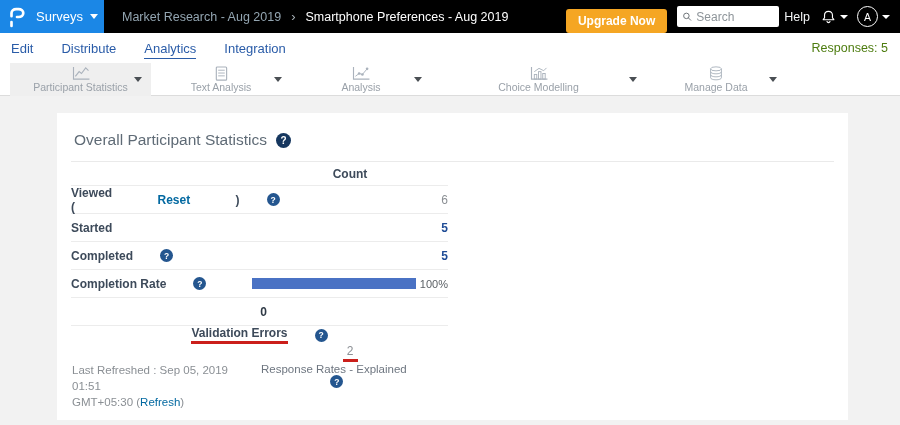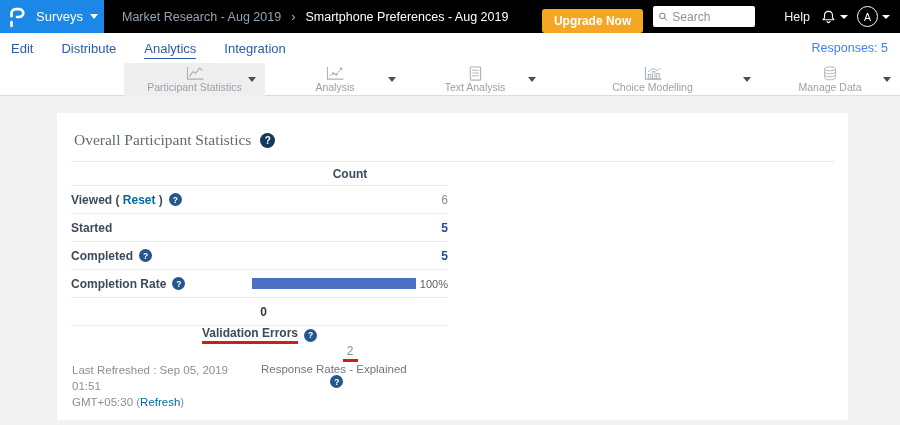--- a/index.html
+++ b/index.html
@@ -14,63 +14,63 @@
   .product-name { font-size:13px; color:#fff; }
   .caret { width:0; height:0; border-left:4px solid transparent; border-right:4px solid transparent;
            border-top:5px solid #fff; display:inline-block; margin-left:7px; }
   .breadcrumb { display:flex; align-items:center; margin-left:18px; font-size:12.5px; flex:1; min-width:0;}
   .crumb-parent { color:#93a5b1; cursor:pointer; }
   .crumb-sep { color:#aab3ba; margin:0 10px; font-size:13px; }
   .crumb-current { color:#fefefe; }
   .upgrade-btn { background:#f5a623; color:#fff; font-size:12px; font-weight:bold;
                  border:none; border-radius:3px; padding:5px 12px; margin-right:10px; cursor:pointer;margin-top:8px; }
   .search-box { background:#fff; border-radius:2px; width:102px; height:21px; display:flex;
-                align-items:center; padding:0 5px; margin-right:29px; }
+                align-items:center; padding:0 5px; margin-right:5px; }
   .search-box input { border:none; outline:none; width:78px; font-size:12px; color:#444;
                       font-family:"Liberation Sans", sans-serif; }
   .search-box input::placeholder { color:#8d9499; }
   .help-link { color:#f2f4f5; font-size:12.5px; margin-right:10px; cursor:pointer; }
   .bell-wrap { display:flex; align-items:center; margin-right:9px; cursor:pointer; }
   .bell-wrap .caret { margin-left:3px; border-top-width:4px; }
   .avatar-wrap { display:flex; align-items:center; margin-right:10px; cursor:pointer; }
   .avatar { width:21px; height:21px; border:1.5px solid #fff; border-radius:50%; color:#fff;
             font-size:10.5px; display:flex; align-items:center; justify-content:center; }
   .avatar-wrap .caret { margin-left:4px; border-top-width:4px; }
 
   
   .nav-row { height:30px; background:#fff; display:flex; align-items:center; padding:0 12px 0 11px; }
   .nav-item { font-size:13px; color:#2a5ca8; margin-right:28px; cursor:pointer; padding:3px 0 2px; }
   .nav-item.active { border-bottom:1.5px solid #2a5ca8; }
-  .responses { margin-left:auto; font-size:12.5px; color:#3b82f6; }
-
-  
-  .toolbar { height:33px; background:#fff; border-bottom:1px solid #dcdcdc; display:flex; padding-left:22px;justify-content:flex-end; }
+  .responses { margin-left:auto; font-size:12.5px; color:#4d7c0f; }
+
+  
+  .toolbar { height:33px; background:#fff; border-bottom:1px solid #dcdcdc; display:flex; padding-left:10px; }
   .tool-tab { position:relative; display:flex; flex-direction:column; align-items:center;
               justify-content:center; cursor:pointer; height:33px; }
   .tool-tab.selected { background:#efefef; }
   .tool-tab .t-icon { height:15px; margin-bottom:1px; }
   .tool-tab .t-label { font-size:10.5px; color:#9aa1a9; line-height:11px; }
   .tab-caret { position:absolute; right:9px; top:14px; width:0; height:0;
                border-left:4px solid transparent; border-right:4px solid transparent;
                border-top:5px solid #4a4f54; cursor:pointer; }
 
   
   .content { height:329px; background:#f2f2f2; }
   .card { width:791px; margin:17px 0 0 57px; background:#fff; min-height:305px; padding:12px 14px 10px; }
   .card-title-row { display:flex; align-items:center; padding:6px 0 12px 3px; border-bottom:1px solid #eaeaea; }
-  .card-title { font-size:15.5px; color:#5f6b76; margin-right:9px;font-family:Liberation Serif, serif; }
+  .card-title { font-size:15.5px; color:#5f6b76; margin-right:9px; }
   .help-circle { background:#16375f; color:#fff; border-radius:50%; display:inline-flex;
                  align-items:center; justify-content:center; font-weight:bold; cursor:pointer; flex:0 0 auto; }
   .help-lg { width:15px; height:15px; font-size:10px; }
   .help-sm { width:13px; height:13px; font-size:8.5px; background:#24568f; margin-left:6px; }
 
   .stats-table { width:377px; font-size:12px; }
   .t-row { display:flex; align-items:center; height:28px; border-bottom:1px solid #ececec; }
   .t-row.hdr { height:24px; }
-  .t-label-zone { flex:1; display:flex; align-items:center; color:#3d4a5a; font-weight:bold; }
+  .t-label-zone { flex:1; display:flex; align-items:center; color:#3d4a5a; font-weight:bold;gap:21px; }
   .t-right-zone { width:196px; display:flex; align-items:center; justify-content:flex-end; }
   .t-right-zone.center { justify-content:center; }
   .count-hdr { font-weight:bold; color:#3d4a5a; }
   .link { color:#0369a1; cursor:pointer; }
   .val-muted { color:#8b8f94; }
   .val-blue  { color:#1f4c96; font-weight:bold; }
   .val-dark  { color:#2f3a46; font-weight:bold; }
   .red-underline { border-bottom:3px solid #cb1f1b; padding-bottom:1px; }
   .bar-track { flex:1; height:11px; margin-right:4px; display:flex; }
   .bar-fill { height:11px; background:#4a72c4; }
@@ -133,39 +133,39 @@
     <svg class="t-icon" width="24" height="15" viewBox="0 0 24 16">
       <path d="M4 1 v13 h17" fill="none" stroke="#aab2bc" stroke-width="1.2"></path>
       <path d="M6 11 l4-5 2.5 2 4.5-6 3 3" fill="none" stroke="#aab2bc" stroke-width="1.2"></path>
     </svg>
     <span class="t-label">Participant Statistics</span>
     <span class="tab-caret"></span>
   </div>
 
   <div class="tool-tab" style="width:140px;">
     <svg class="t-icon" width="24" height="15" viewBox="0 0 24 16">
+      <rect x="7" y="1" width="11" height="14" rx="1" fill="none" stroke="#aab2bc" stroke-width="1.2"></rect>
+      <path d="M9 4.5 h7 M9 7.5 h7 M9 10.5 h7" stroke="#aab2bc" stroke-width="1"></path>
+    </svg>
+    <span class="t-label">Text Analysis</span>
+    <span class="tab-caret"></span>
+  </div>
+
+  <div class="tool-tab" style="width:140px;">
+    <svg class="t-icon" width="24" height="15" viewBox="0 0 24 16">
       <path d="M4 1 v13 h17" fill="none" stroke="#aab2bc" stroke-width="1.2"></path>
       <path d="M6 11 l4-3 3.5 1 5-6" fill="none" stroke="#aab2bc" stroke-width="1"></path>
       <circle cx="10" cy="8" r="1.4" fill="#aab2bc"></circle>
       <circle cx="13.5" cy="9" r="1.4" fill="#aab2bc"></circle>
       <circle cx="18.5" cy="3" r="1.4" fill="#aab2bc"></circle>
     </svg>
     <span class="t-label">Analysis</span>
     <span class="tab-caret"></span>
   </div>
 
-  <div class="tool-tab" style="width:140px;">
-    <svg class="t-icon" width="24" height="15" viewBox="0 0 24 16">
-      <rect x="7" y="1" width="11" height="14" rx="1" fill="none" stroke="#aab2bc" stroke-width="1.2"></rect>
-      <path d="M9 4.5 h7 M9 7.5 h7 M9 10.5 h7" stroke="#aab2bc" stroke-width="1"></path>
-    </svg>
-    <span class="t-label">Text Analysis</span>
-    <span class="tab-caret"></span>
-  </div>
-
   <div class="tool-tab" style="width:215px;">
     <svg class="t-icon" width="24" height="15" viewBox="0 0 24 16">
       <path d="M4 1 v13 h17" fill="none" stroke="#aab2bc" stroke-width="1.2"></path>
       <rect x="7" y="9" width="2.6" height="5" fill="none" stroke="#aab2bc" stroke-width="1"></rect>
       <rect x="11.5" y="6" width="2.6" height="8" fill="none" stroke="#aab2bc" stroke-width="1"></rect>
       <rect x="16" y="8" width="2.6" height="6" fill="none" stroke="#aab2bc" stroke-width="1"></rect>
       <path d="M7 6 l5-3.5 5 2.5 3-3" fill="none" stroke="#aab2bc" stroke-width="1"></path>
     </svg>
     <span class="t-label">Choice Modelling</span>
     <span class="tab-caret"></span>

